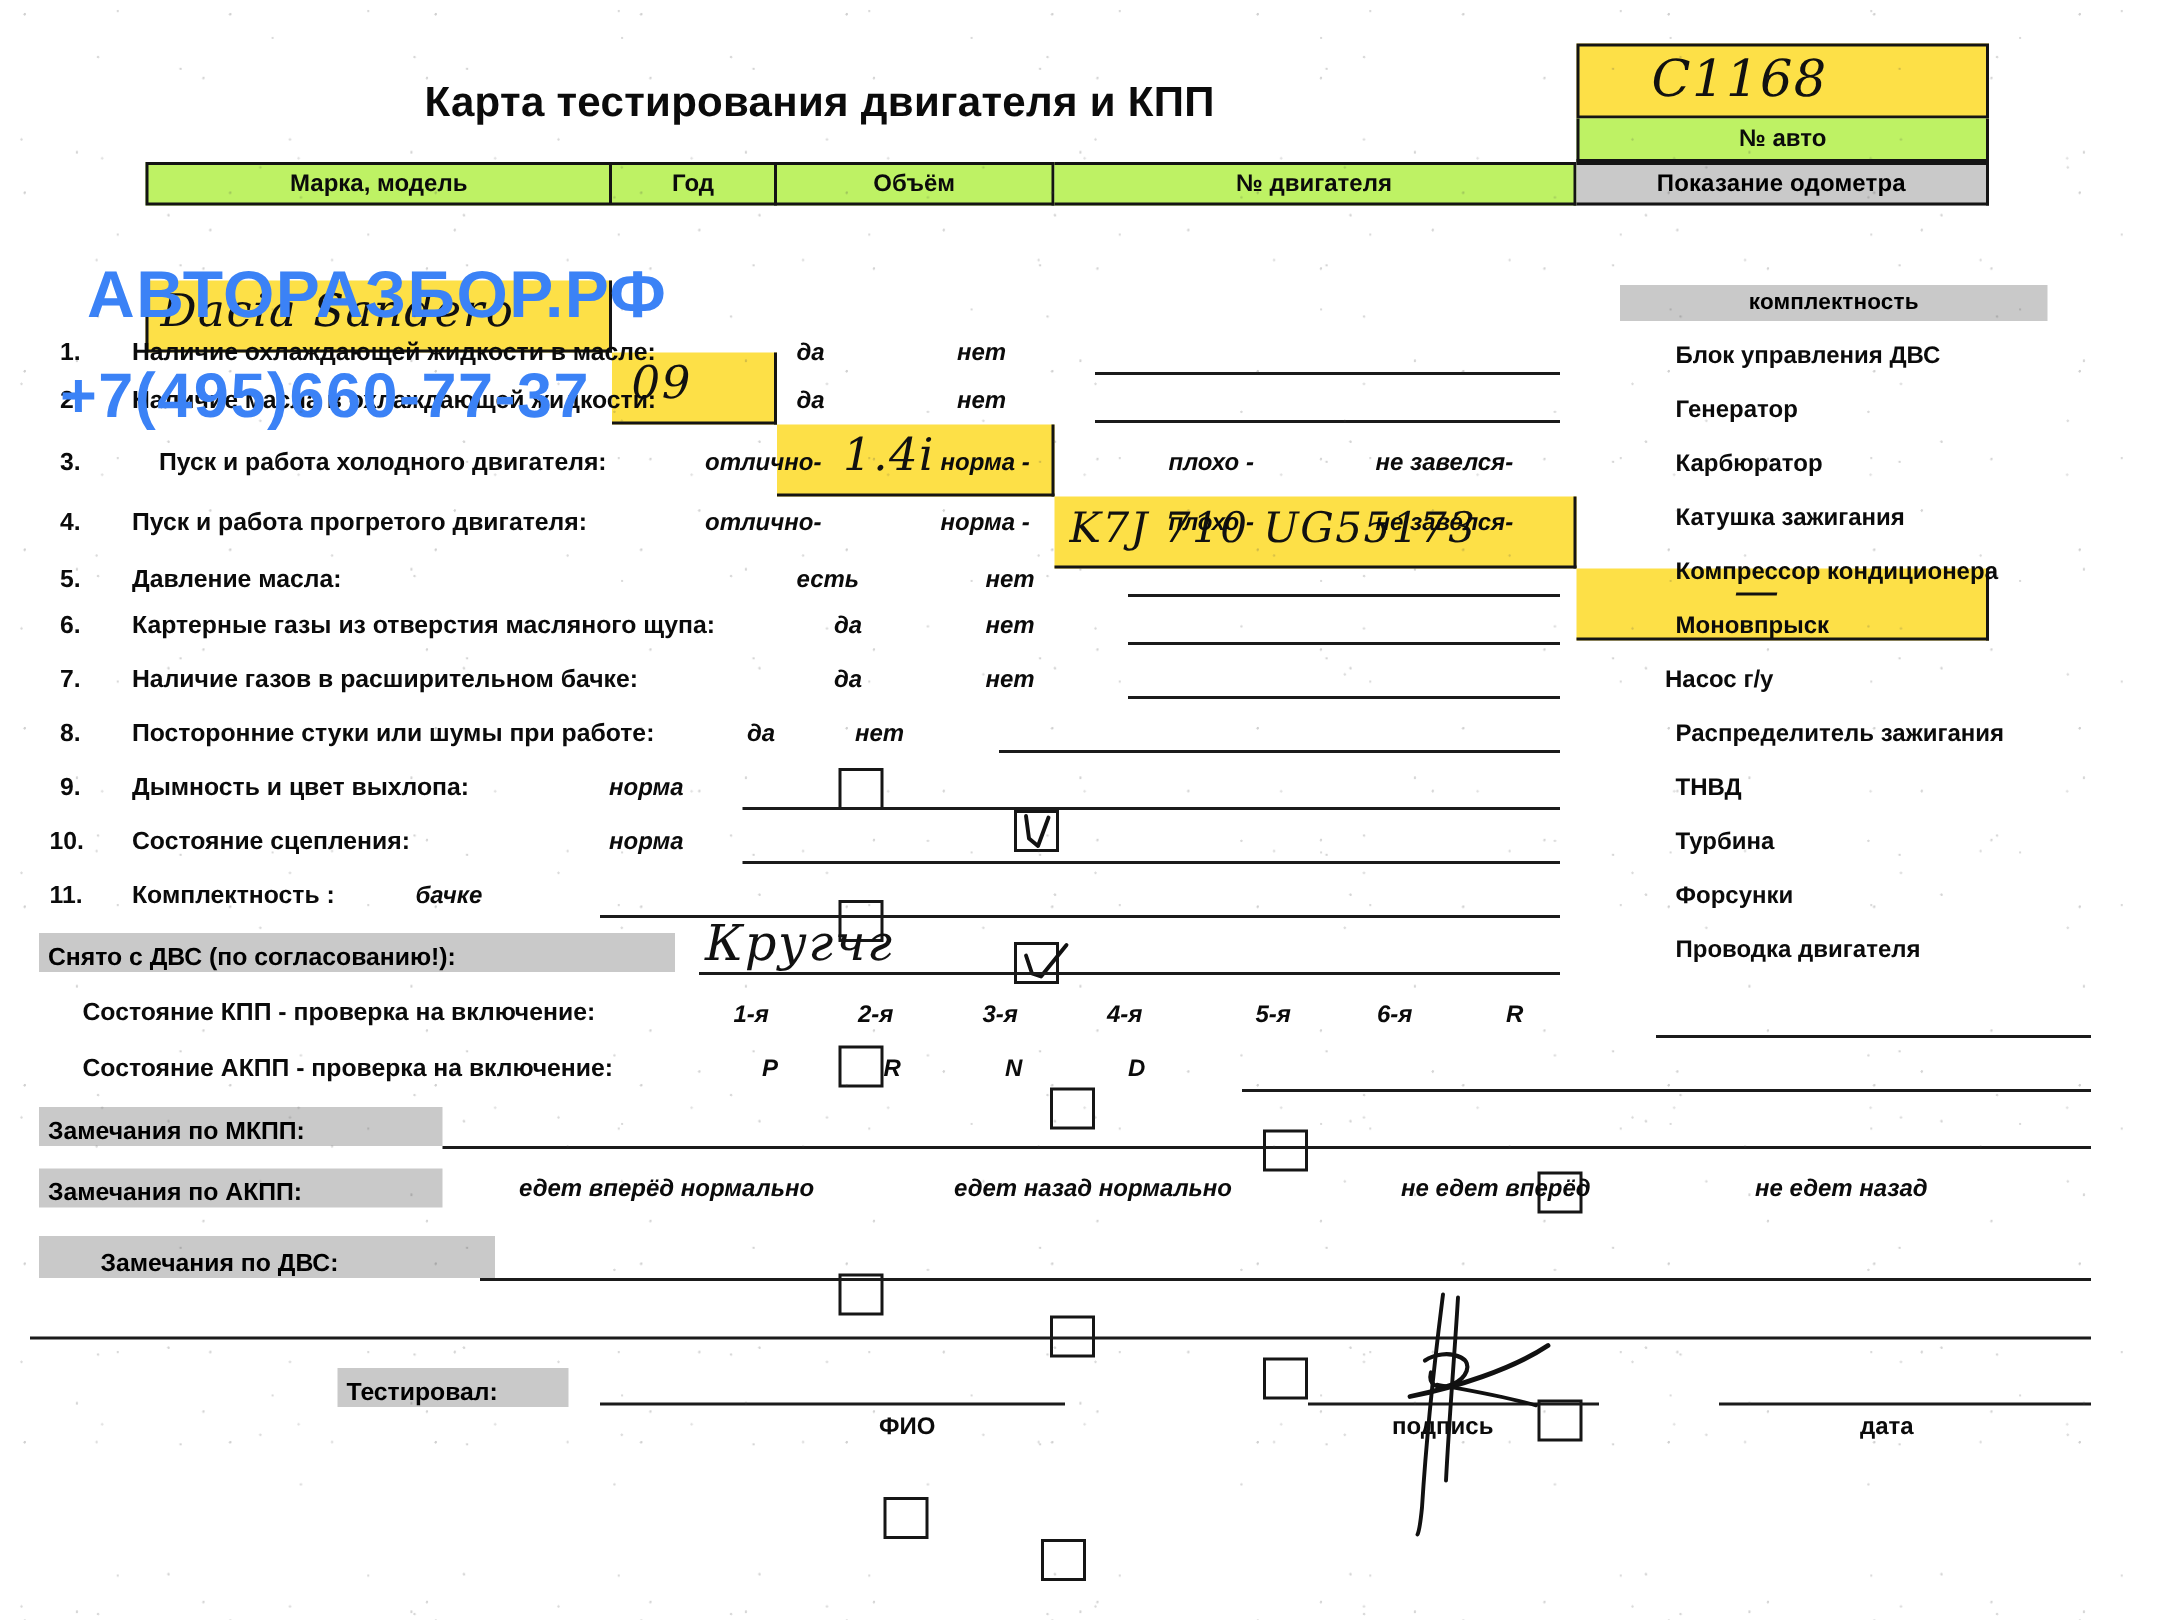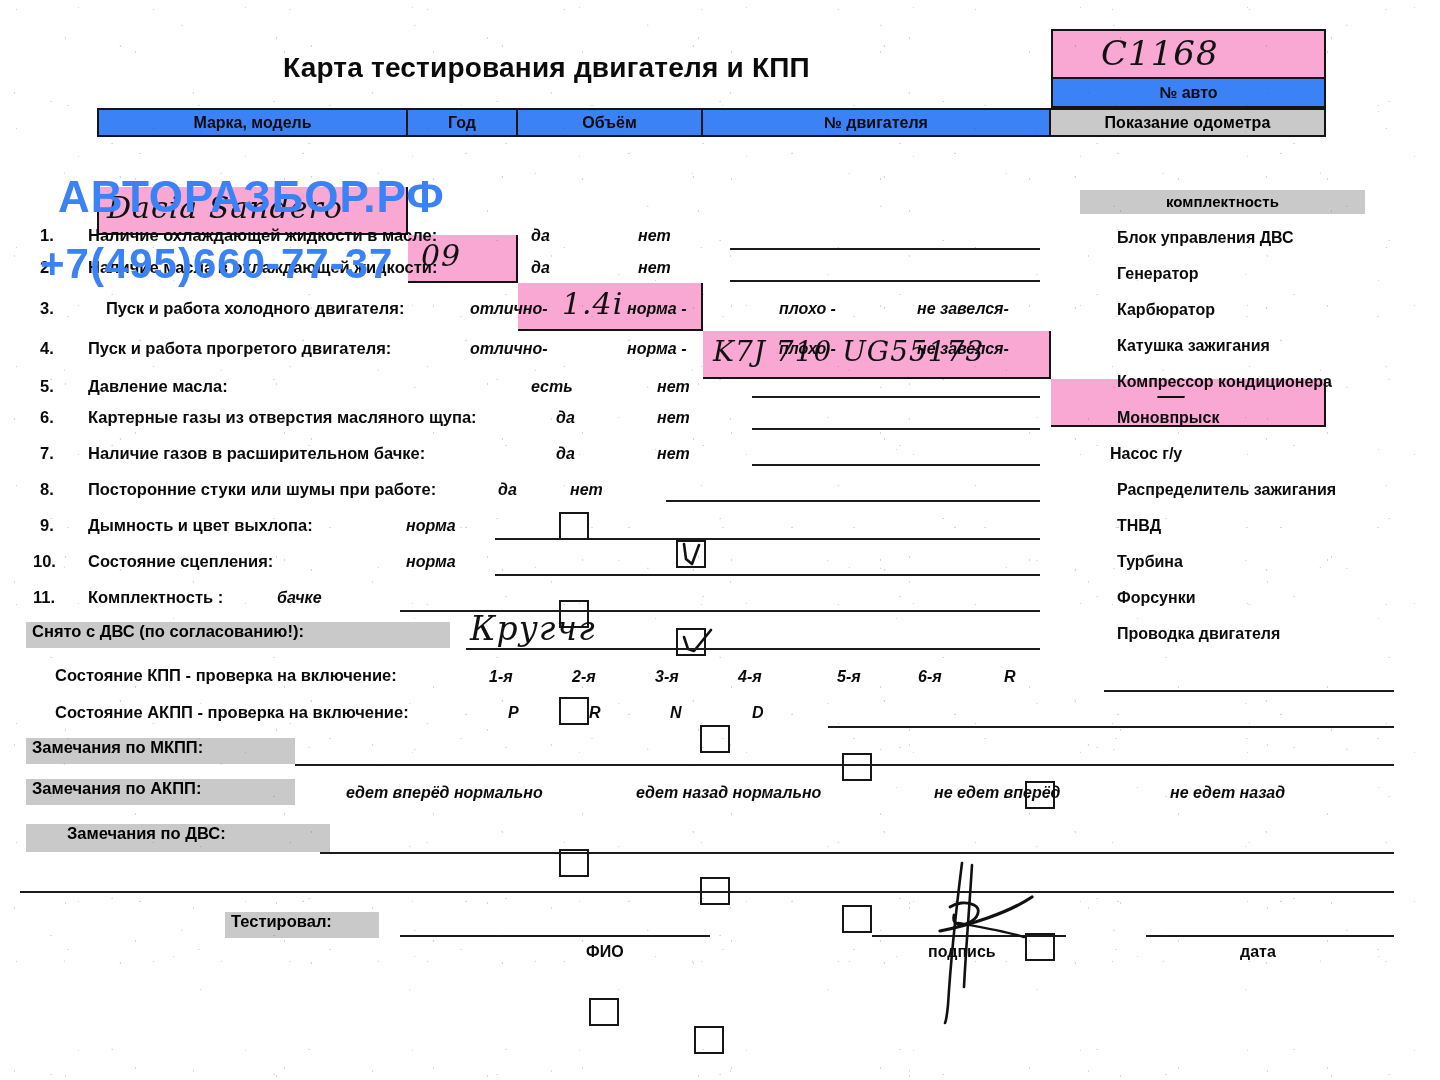--- a/index.html
+++ b/index.html
@@ -47,41 +47,41 @@
     font-weight:bold;
     text-align:center;
     font-size:15px;
     letter-spacing:.1px;
   }
   .cell-head{
     border:2px solid #141414;
     box-sizing:border-box;
     display:flex;align-items:center;justify-content:center;
     font-weight:bold;font-size:16px;
-    background:#3b82f6;
+    background:#bef264;
   }
   .cell-val{
     border:2px solid #141414;
     box-sizing:border-box;
-    background:#f9a8d4;
+    background:#fde047;
     position:relative;
   }
   .box{
     border:2px solid #161616;
     box-sizing:border-box;
     background:#fff;
     position:relative;
   }
   .rule{background:#1b1b1b;height:2px;}
   .lbl{font-size:16.5px;font-weight:bold;white-space:nowrap;}
   .italic-lbl{font-size:16px;font-weight:bold;font-style:italic;white-space:nowrap;}
   .num{font-size:16.5px;font-weight:bold;}
   .sec-tag{
     background:#c9c9c9;color:#000;font-weight:bold;font-size:16.5px;
-    display:flex;align-items:flex-start;padding-left:6px;white-space:nowrap;
+    display:flex;align-items:flex-end;padding-left:6px;white-space:nowrap;
   }
   .kit-label{font-size:16px;font-weight:bold;white-space:nowrap;}
 
   
   .hand{
     font-family:"DejaVu Serif", serif;
     font-style:italic;
     color:#111;
     white-space:nowrap;
     letter-spacing:1px;

